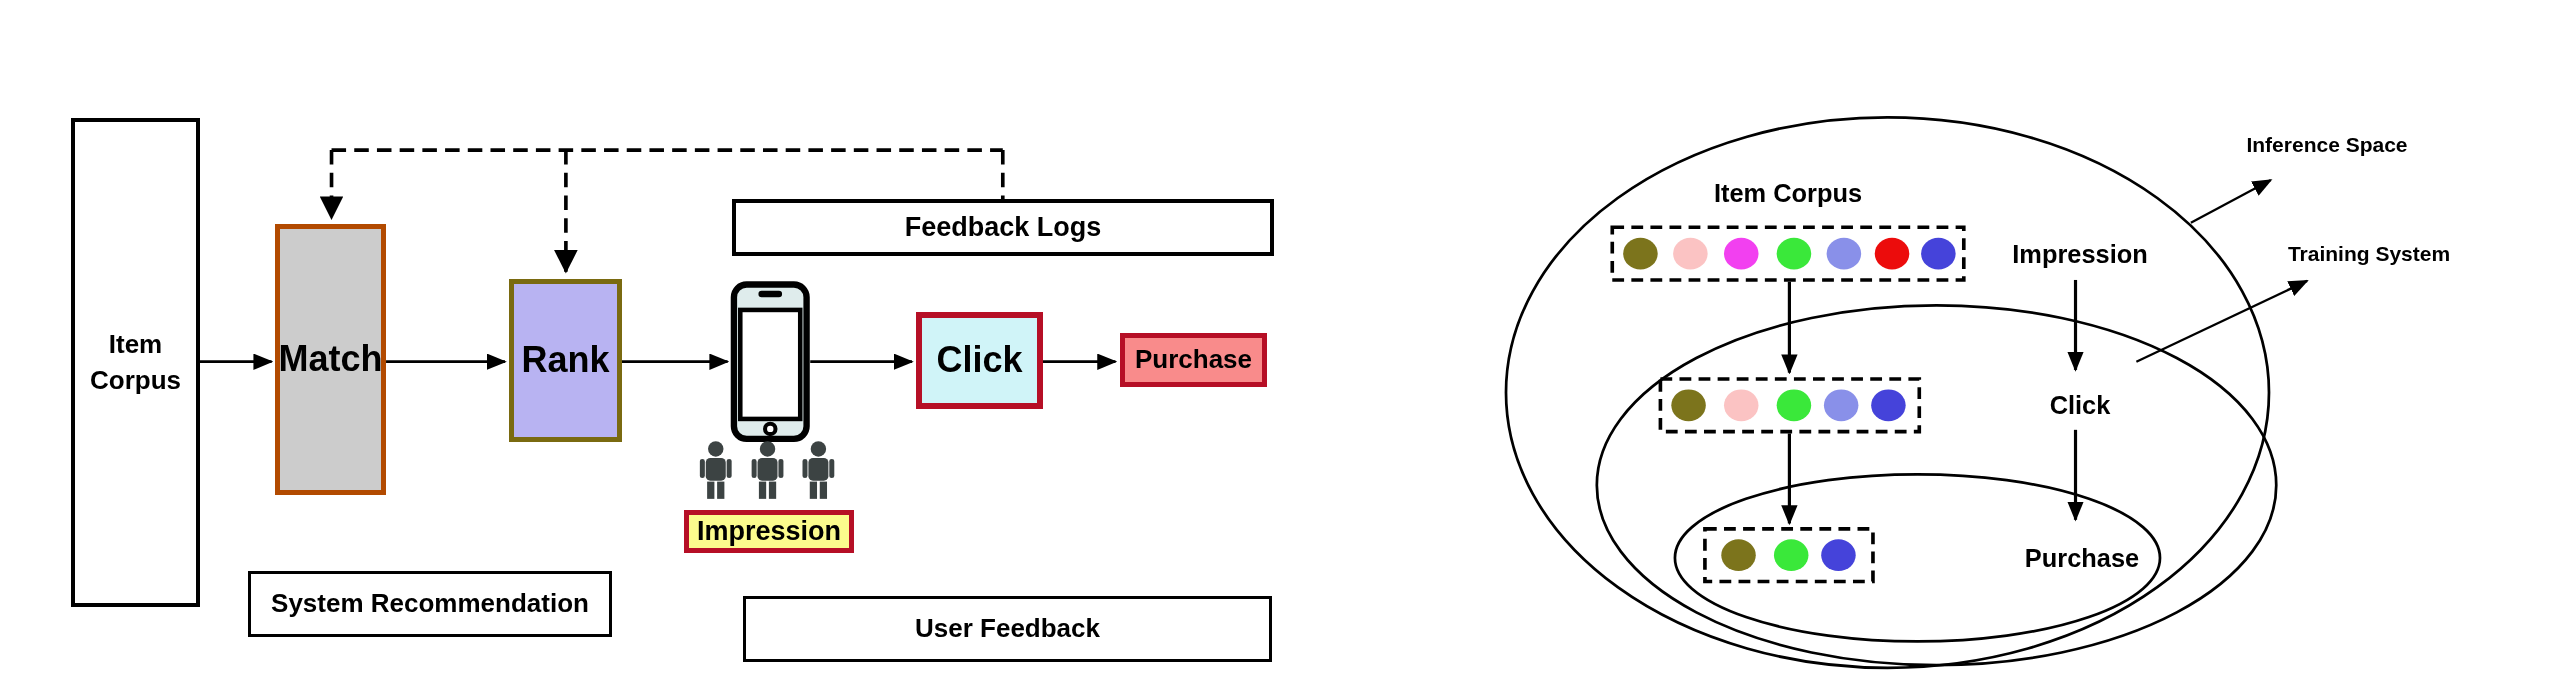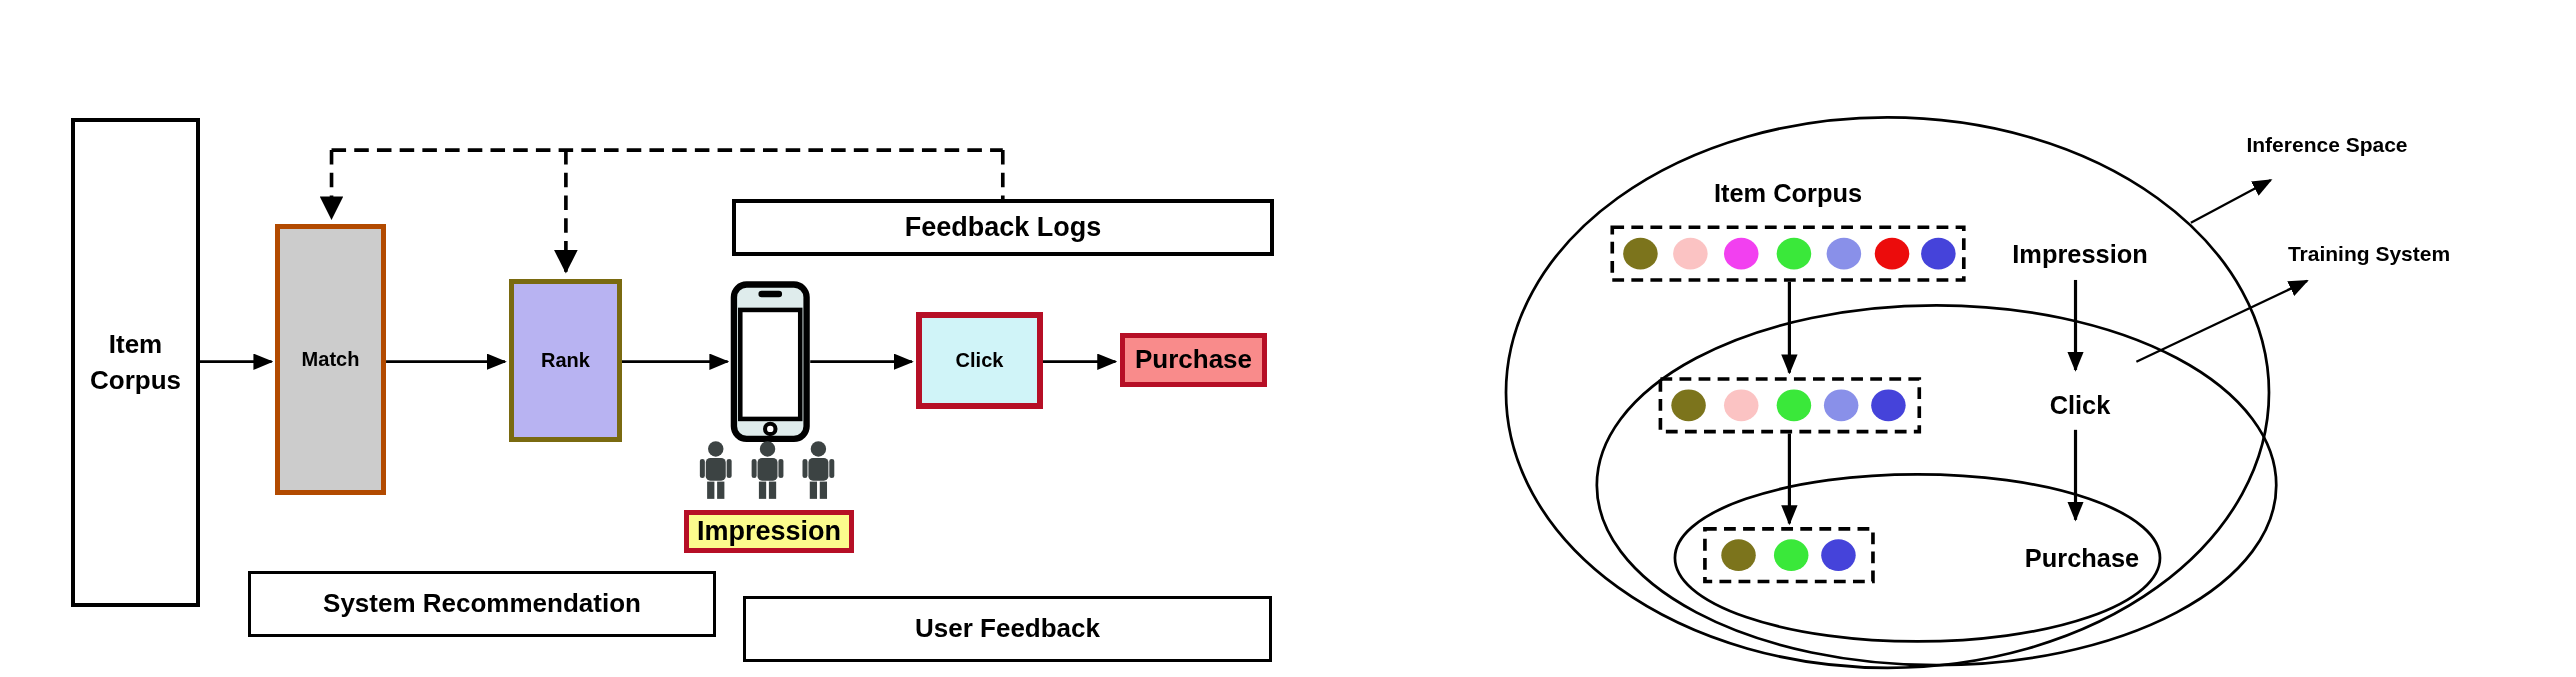--- a/index.html
+++ b/index.html
@@ -12,21 +12,21 @@
   .box{
     position:absolute;display:flex;align-items:center;justify-content:center;
     text-align:center;background:#ffffff;border:4.5px solid #000;box-sizing:border-box;
     line-height:1.35;
   }
   .lbl{
     position:absolute;transform:translate(-50%,-50%);white-space:nowrap;
   }
   .f29{font-size:26px;}
   .f30{font-size:27px;}
-  .f31{font-size:20px;}
+  .f31{font-size:36px;}
   .f27{font-size:21px;}
   .f28{font-size:25.4px;}
 </style>
 </head>
 <body>
 
 <div class="canvas">
 
   <svg class="layer" viewBox="0 0 2836 746">
     <defs>
@@ -156,21 +156,21 @@
   </div>
 
   <div class="box f29" style="left: 1120px; top: 333px; width: 147px; height: 54px; border-width: 5.4px; background-color: rgb(249, 139, 139); border-color: rgb(182, 15, 38);">
     <span>Purchase</span>
   </div>
 
   <div class="box f30" style="left: 684px; top: 510px; width: 170px; height: 43px; border-width: 5.4px; background-color: rgb(251, 251, 141); border-color: rgb(182, 15, 38);">
     <span>Impression</span>
   </div>
 
-  <div class="box f29" style="left:248px;top:571px;width:468px;height:66px;border-width:3.6px;">
+  <div class="box f29" style="left:248px;top:571px;width:364px;height:66px;border-width:3.6px;">
     <span>System Recommendation</span>
   </div>
 
   <div class="box f29" style="left:743px;top:596px;width:529px;height:66px;border-width:3.6px;">
     <span>User Feedback</span>
   </div>
 
   <div class="lbl f28" style="left:1788px;top:193px;">Item Corpus</div>
   <div class="lbl f28" style="left:2080px;top:254px;">Impression</div>
   <div class="lbl f28" style="left:2080px;top:405px;">Click</div>

